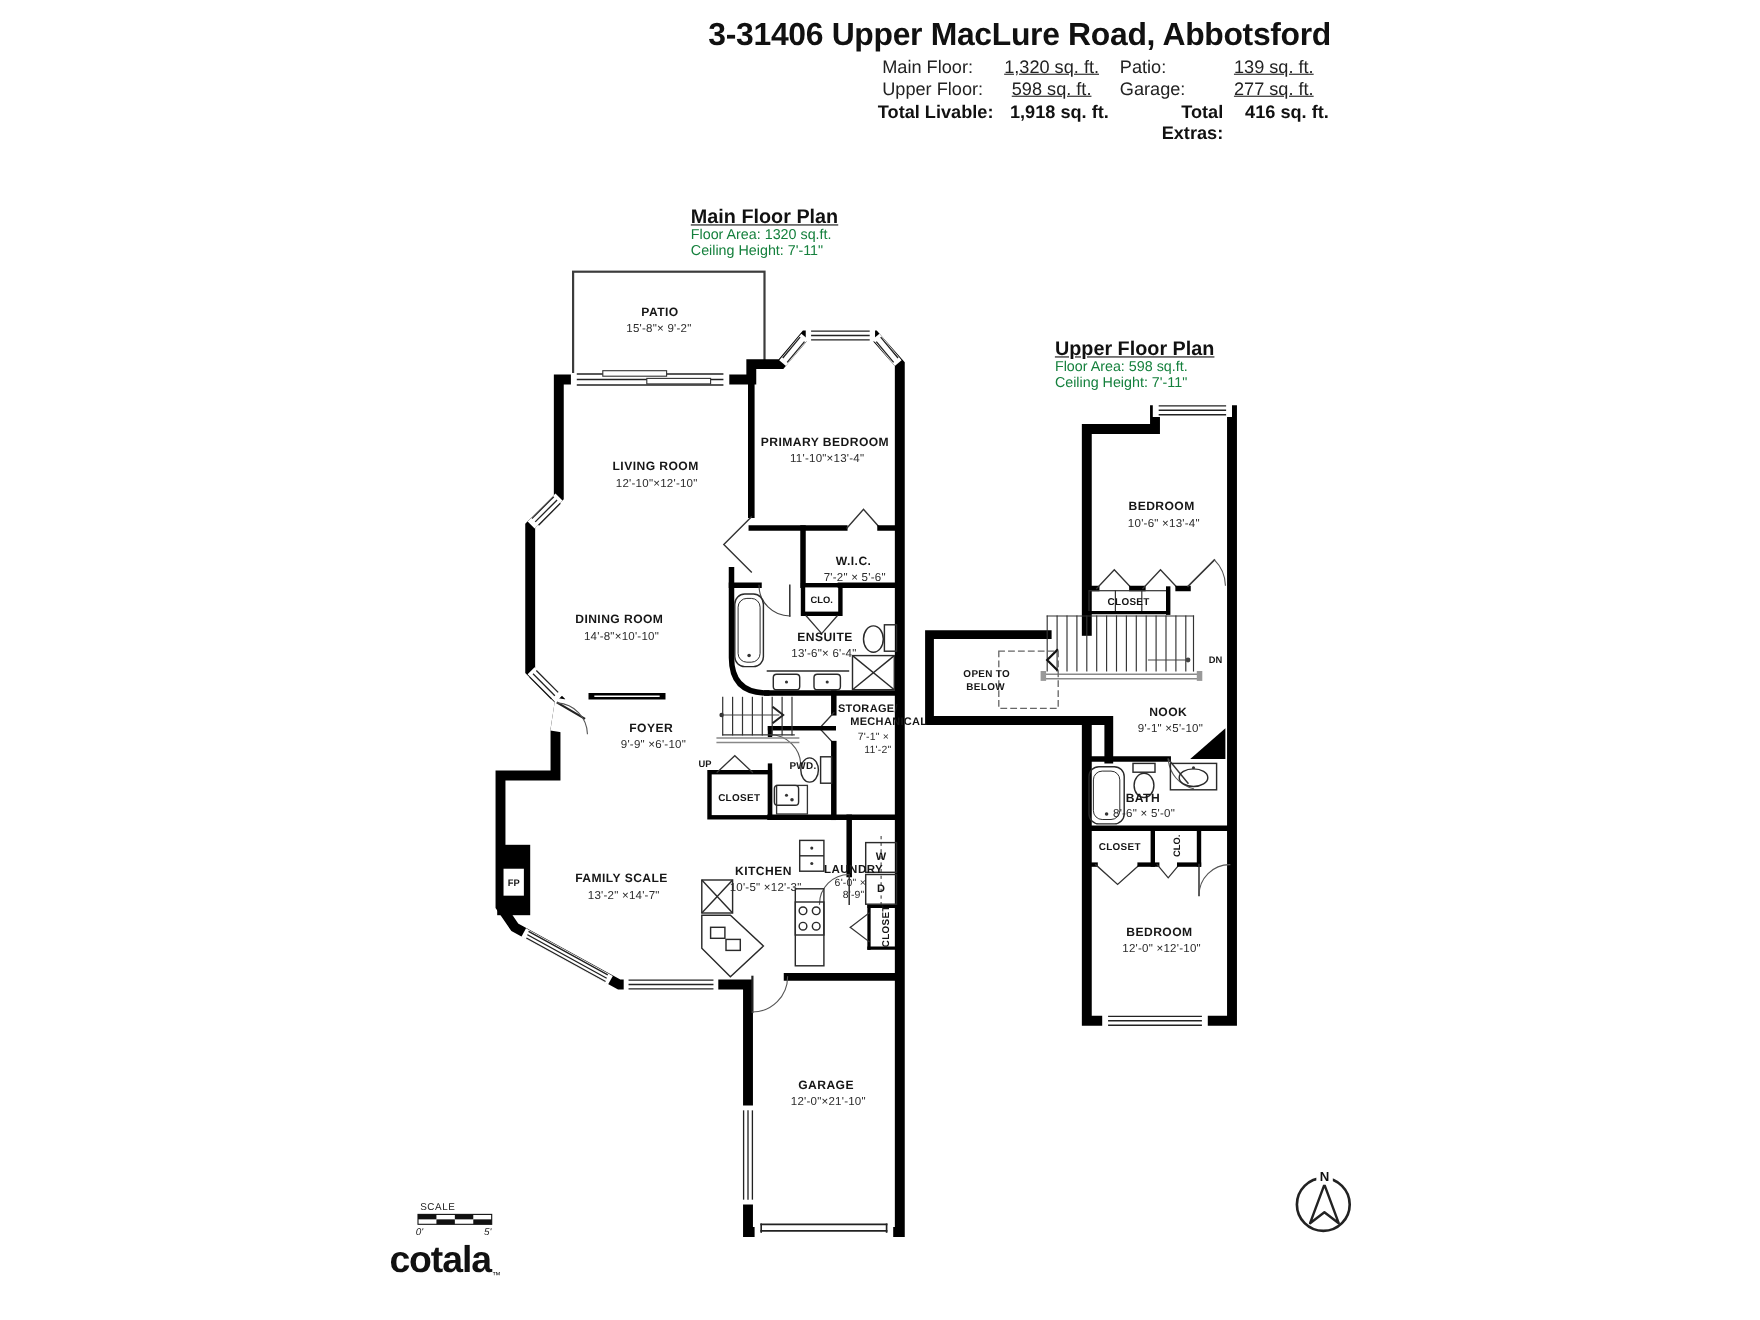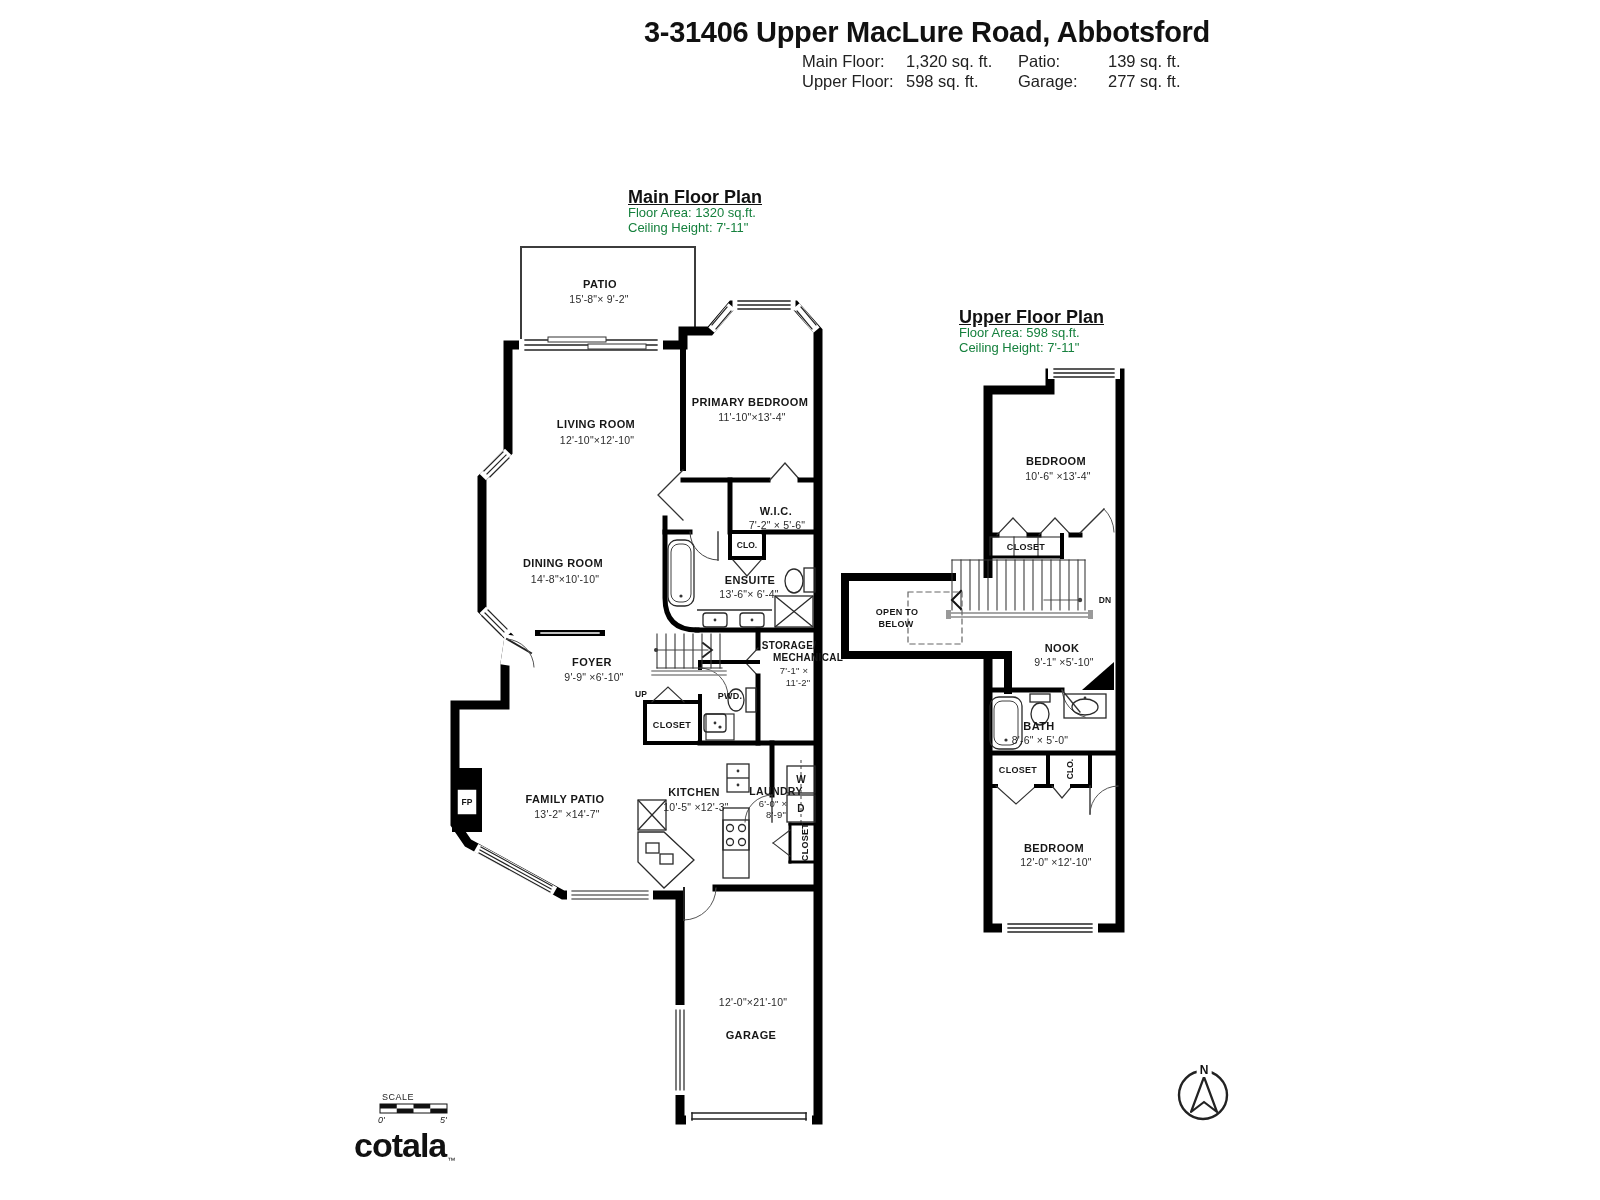--- a/index.html
+++ b/index.html
@@ -14,21 +14,21 @@
   .vert{transform:translate(-50%,-50%) rotate(-90deg);}
   .plan-block{position:absolute;text-align:left;line-height:15px;}
   .plan-title{font-weight:bold;font-size:18px;text-decoration:underline;color:#111;}
   .plan-sub{font-size:13px;color:#15803d;}
   .hdr-title{position:absolute;right:390px;top:16px;font-weight:bold;font-size:29px;
              letter-spacing:-.3px;color:#111;}
   .stats{position:absolute;right:392px;top:52px;display:grid;
          grid-template-columns:92px 100px 78px 100px;column-gap:12px;row-gap:1px;
          font-size:16.5px;color:#222;}
   .stats .lab{text-align:left;}
-  .stats .val{text-align:left;}
+  .stats .val{text-align:center;text-decoration:underline;}
   .totals{position:absolute;right:392px;top:93px;display:grid;
           grid-template-columns:108px 96px 98px 90px;column-gap:6px;
           font-size:16.5px;font-weight:bold;color:#111;}
   .totals .val{text-align:right;}
   .logo{position:absolute;left:354px;top:1126px;font-weight:bold;font-size:34px;
         letter-spacing:-1px;color:#111;}
   .logo-tm{font-size:8px;vertical-align:baseline;position:relative;top:6px;left:1px;font-weight:normal;}
   .disclaimer{position:absolute;left:470px;top:1146px;font-size:12px;color:#1c1c1c;}
   .scale-lab{position:absolute;left:382px;top:1092px;font-size:9px;letter-spacing:.5px;color:#222;}
   .scale-num{position:absolute;font-size:9px;font-style:italic;color:#222;}
@@ -308,20 +308,26 @@
   <div class="stats">
     <span class="lab">Main Floor:</span>
     <span class="val">1,320 sq. ft.</span>
     <span class="lab">Patio:</span>
     <span class="val">139 sq. ft.</span>
     <span class="lab">Upper Floor:</span>
     <span class="val">598 sq. ft.</span>
     <span class="lab">Garage:</span>
     <span class="val">277 sq. ft.</span>
   </div>
+  <div class="totals">
+    <span class="lab">Total Livable:</span>
+    <span class="val">1,918 sq. ft.</span>
+    <span class="lab" style="text-align:right">Total Extras:</span>
+    <span class="val">416 sq. ft.</span>
+  </div>
 
   <div class="plan-block" style="left:628px;top:190px;">
     <div class="plan-title">Main Floor Plan</div>
     <div class="plan-sub">Floor Area: 1320 sq.ft.</div>
     <div class="plan-sub">Ceiling Height: 7'-11"</div>
   </div>
   <div class="plan-block" style="left:959px;top:310px;">
     <div class="plan-title">Upper Floor Plan</div>
     <div class="plan-sub">Floor Area: 598 sq.ft.</div>
     <div class="plan-sub">Ceiling Height: 7'-11"</div>
@@ -342,32 +348,32 @@
   <div class="lb xs" style="left:747px;top:545px;">CLO.</div>
   <div class="lb rname" style="left:592px;top:662px;">FOYER</div>
   <div class="lb rdim" style="left:594px;top:677px;">9'-9" ×6'-10"</div>
   <div class="lb sm" style="left:789px;top:645px;font-size:10px;">STORAGE/</div>
   <div class="lb sm" style="left:789px;top:657px;font-size:10px;margin-left:19px;">MECHANICAL</div>
   <div class="lb rdim" style="left:794px;top:670px;font-size:9.5px;">7'-1" ×</div>
   <div class="lb rdim" style="left:798px;top:682px;font-size:9.5px;">11'-2"</div>
   <div class="lb xs" style="left:641px;top:650px;margin-top:44px;">UP</div>
   <div class="lb sm" style="left:730px;top:696px;">PWD.</div>
   <div class="lb sm" style="left:672px;top:725px;">CLOSET</div>
-  <div class="lb rname" style="left:565px;top:799px;">FAMILY PATIO</div>
+  <div class="lb rname" style="left:565px;top:799px;">FAMILY SCALE</div>
   <div class="lb rdim" style="left:567px;top:814px;">13'-2" ×14'-7"</div>
   <div class="lb xs" style="left:467px;top:802px;">FP</div>
   <div class="lb rname" style="left:694px;top:792px;">KITCHEN</div>
   <div class="lb rdim" style="left:696px;top:807px;">10'-5" ×12'-3"</div>
   <div class="lb rname" style="left:776px;top:791px;font-size:10.5px;">LAUNDRY</div>
   <div class="lb rdim" style="left:773px;top:803px;font-size:9.5px;">6'-0" ×</div>
   <div class="lb rdim" style="left:776px;top:814px;font-size:9.5px;">8'-9"</div>
   <div class="lb sm" style="left:801px;top:779px;font-size:10px;">W</div>
   <div class="lb sm" style="left:801px;top:808px;font-size:10px;">D</div>
   <div class="lb sm vert" style="left:805px;top:842px;">CLOSET</div>
-  <div class="lb rname" style="left:751px;top:987px;margin-top:48px;">GARAGE</div>
+  <div class="lb rname" style="left:751px;top:987px;">GARAGE</div>
   <div class="lb rdim" style="left:753px;top:1002px;">12'-0"×21'-10"</div>
 
   <div class="lb rname" style="left:1056px;top:461px;">BEDROOM</div>
   <div class="lb rdim" style="left:1058px;top:476px;">10'-6" ×13'-4"</div>
   <div class="lb sm" style="left:1026px;top:547px;">CLOSET</div>
   <div class="lb xs" style="left:1095px;top:600px;padding-left:20px;">DN</div>
   <div class="lb sm" style="left:897px;top:612px;">OPEN TO</div>
   <div class="lb sm" style="left:896px;top:624px;">BELOW</div>
   <div class="lb rname" style="left:1062px;top:648px;">NOOK</div>
   <div class="lb rdim" style="left:1064px;top:662px;">9'-1" ×5'-10"</div>

